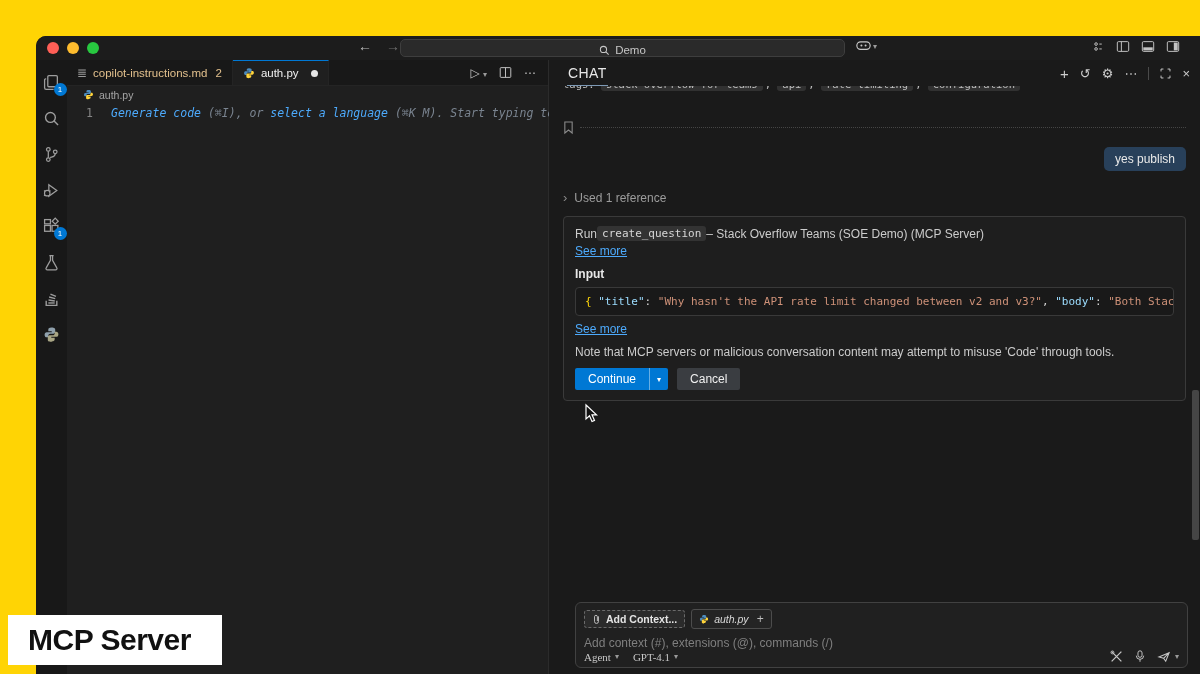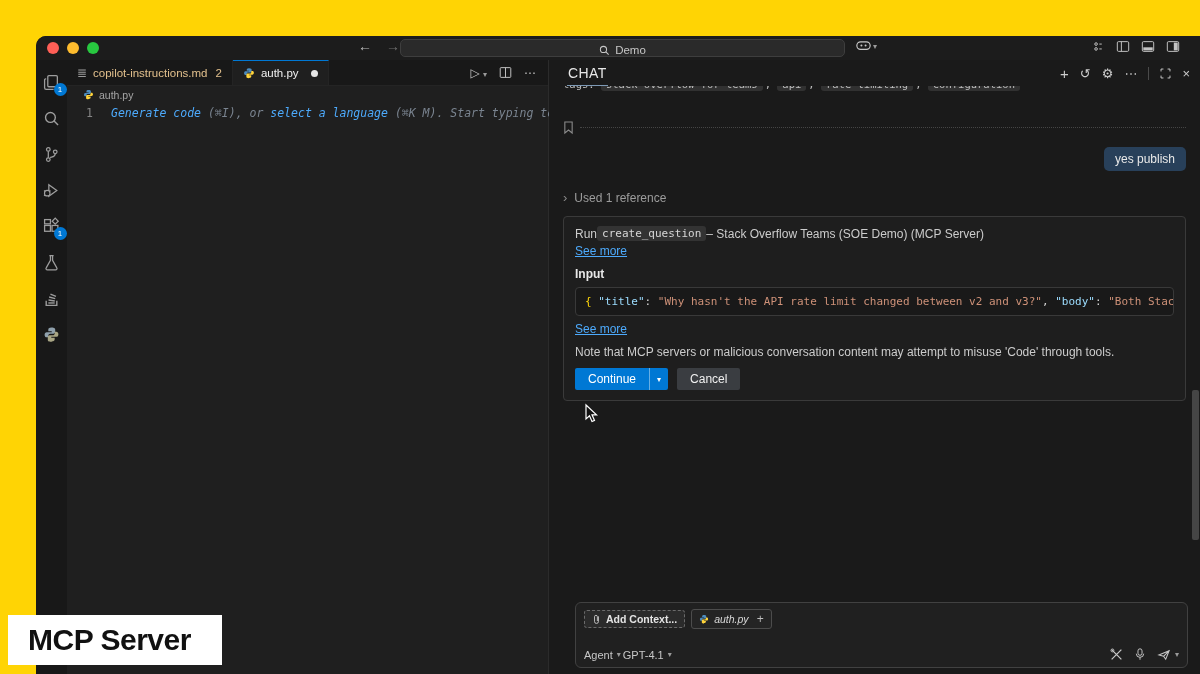--- a/index.html
+++ b/index.html
@@ -95,21 +95,21 @@
   .chat-input { position:absolute; left:26px; right:12px; bottom:6px; height:66px; background:#202020;
                 border:1px solid #414141; border-radius:6px; padding:6px 8px; display:flex; flex-direction:column; }
   .ci-row1 { display:flex; align-items:center; gap:6px; }
   .ctx-pill { display:flex; align-items:center; gap:5px; border:1px dashed #6b6b6b; border-radius:3px;
               padding:2px 7px; color:#e4e4e4; font-size:10.5px; font-weight:bold; background:#2b2b2b; }
   .file-pill { display:flex; align-items:center; gap:5px; border:1px solid #4c4c4c; border-radius:3px;
                padding:2px 7px; color:#d8d8d8; font-size:10.5px; background:#242424; }
   .file-pill .fname { font-style:italic; }
   .file-pill .plus { color:#bdbdbd; margin-left:3px; font-size:12px; }
   .ci-placeholder { margin-top:7px; color:#7f7f7f; font-size:12px; }
-  .ci-row3 { margin-top:auto; display:flex; align-items:center; gap:2px; color:#c7c7c7; font-size:11px; }
+  .ci-row3 { margin-top:auto; display:flex; align-items:center; gap:14px; color:#c7c7c7; font-size:11px;font-family:Liberation Serif, serif; }
   .dd { display:flex; align-items:center; gap:4px; }
   .ci-icons { margin-left:auto; display:flex; align-items:center; gap:12px; color:#c7c7c7; }
 
   .scroll-thumb { position:absolute; right:1px; top:378px; width:7px; height:150px; background:#454545; border-radius:2px; }
   .cursor { position:absolute; left:549px; top:368px; z-index:9; }
 
   
   .mcp-label { position:absolute; left:8px; top:615px; width:214px; height:50px; background:#ffffff;
                display:flex; align-items:center; padding-left:20px; z-index:10; }
   .mcp-label span { font-size:30px; font-weight:bold; color:#111; letter-spacing:-.5px; }
@@ -345,20 +345,21 @@
           </div>
           <div class="file-pill">
             <svg class="pyicon" style="width:10px;height:10px" viewBox="0 0 16 16">
                 <path d="M8 1.5 c-2.5 0 -3 1 -3 2 v1.5 h3.2 v.8 H3.5 c-1.2 0 -2 .8 -2 2.4 s.8 2.4 2 2.4 h1.5 v-1.6 c0-1 .8-1.8 1.8-1.8 h3 c.9 0 1.7-.7 1.7-1.7 V3.5 c0-1-.5-2-3.5-2z" fill="#4b8bbe"></path>
                 <path d="M8 14.5 c2.5 0 3-1 3-2 v-1.5 H7.8 v-.8 h4.7 c1.2 0 2-.8 2-2.4 s-.8-2.4-2-2.4 h-1.5 v1.6 c0 1-.8 1.8-1.8 1.8 h-3 c-.9 0-1.7.7-1.7 1.7 v2.5 c0 1 .5 2 3.5 2z" fill="#ffd43b"></path>
               </svg>
             <span class="fname">auth.py</span>
             <span class="plus">+</span>
           </div>
         </div>
+        <div class="ci-placeholder">Add context (#), extensions (@), commands (/)</div>
         <div class="ci-row3">
           <span class="dd">
               <span>Agent</span>
               <span class="chev">▾</span>
             </span>
           <span class="dd">
               <span>GPT-4.1</span>
               <span class="chev">▾</span>
             </span>
           <div class="ci-icons">

